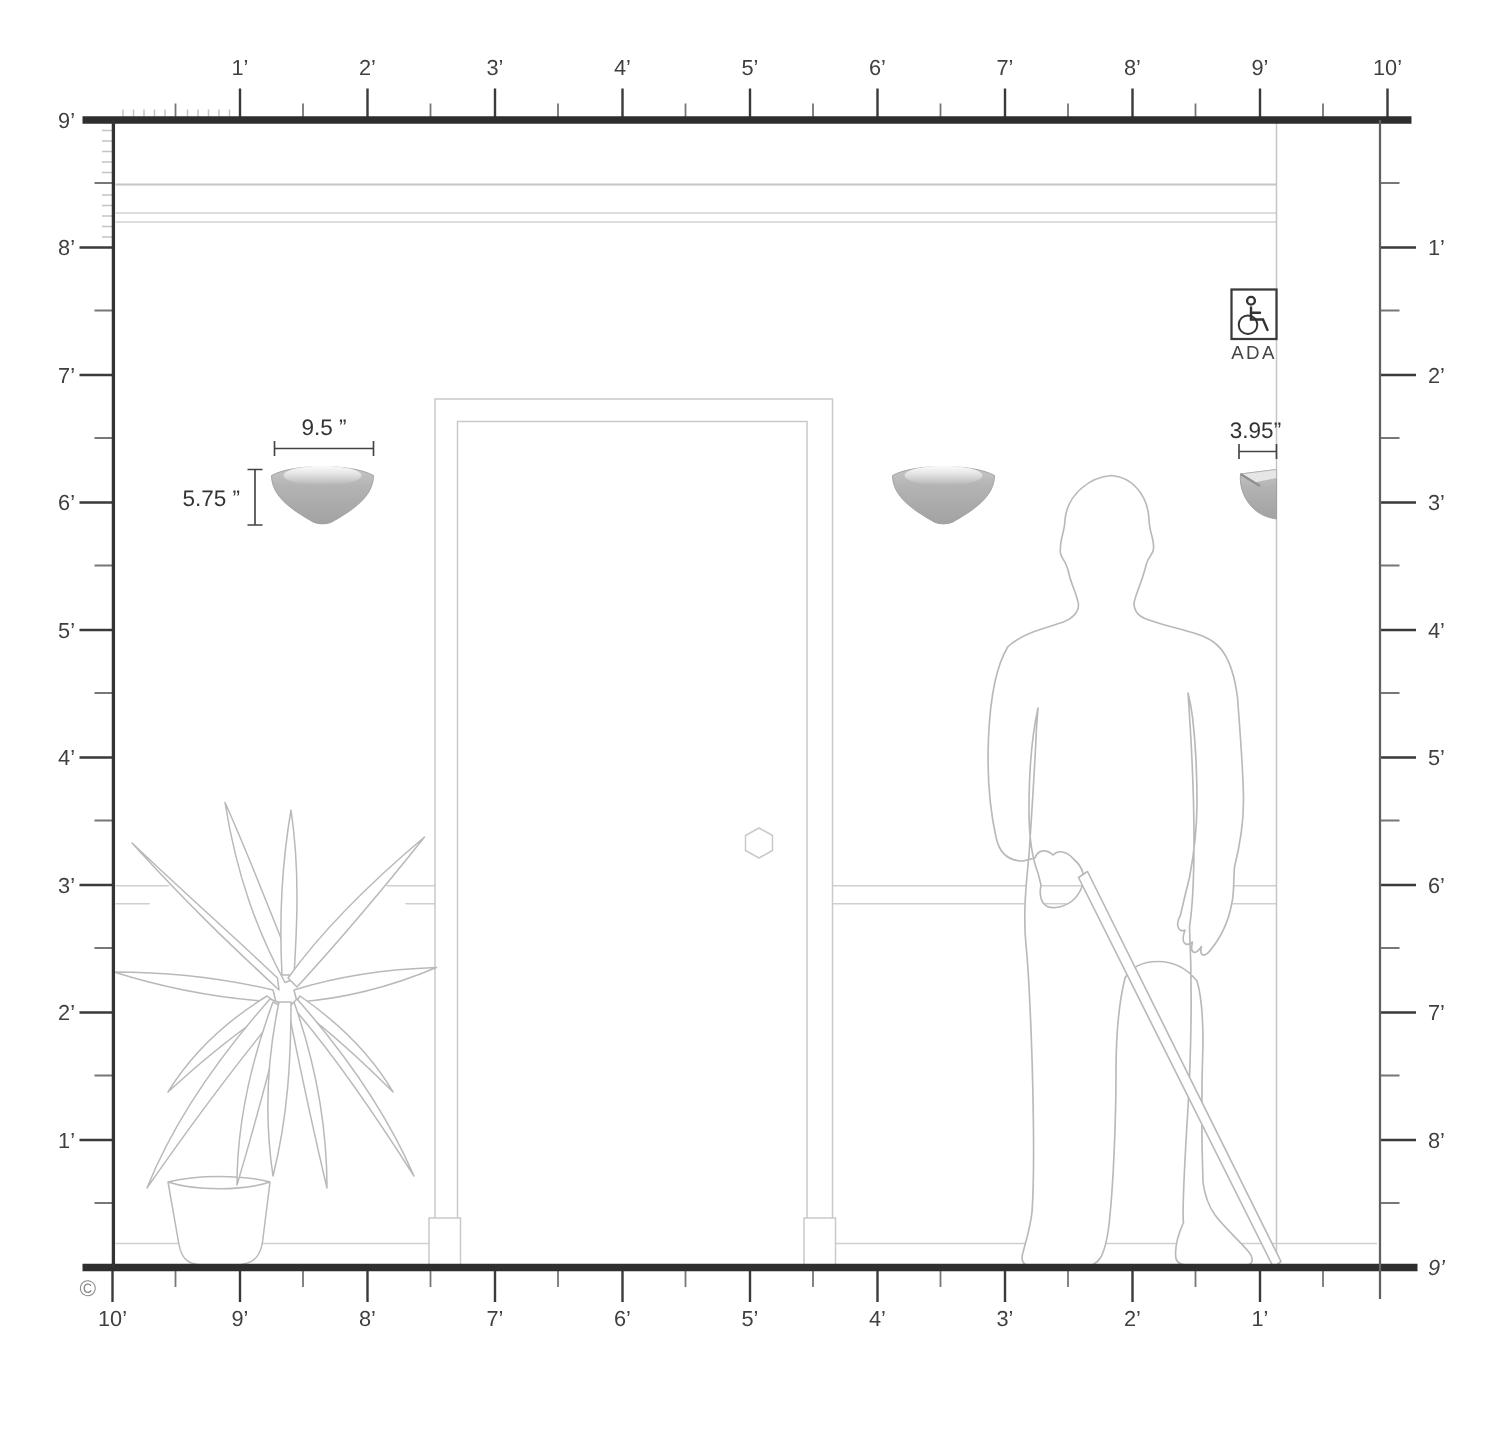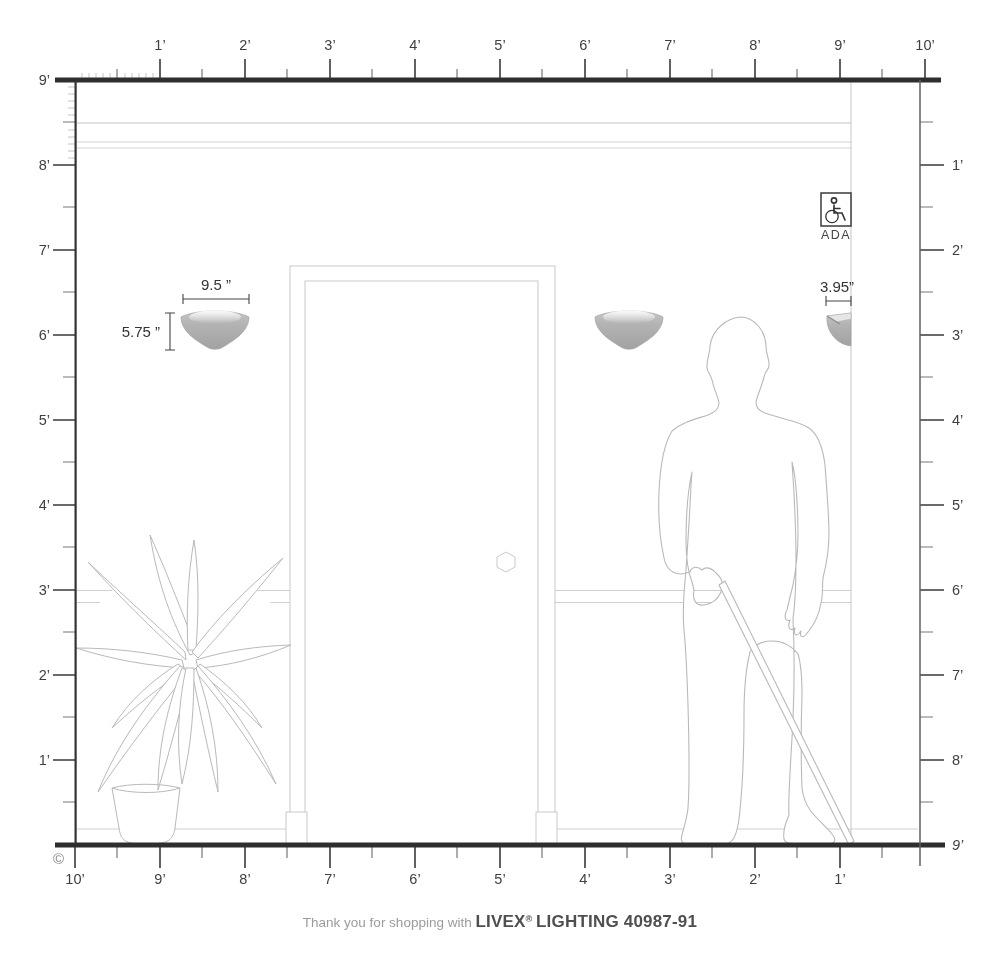--- a/index.html
+++ b/index.html
@@ -205,18 +205,13 @@
       <text x="500" y="884" text-anchor="middle" class="ruler-label">5’</text>
       <text x="585" y="884" text-anchor="middle" class="ruler-label">4’</text>
       <text x="670" y="884" text-anchor="middle" class="ruler-label">3’</text>
       <text x="755" y="884" text-anchor="middle" class="ruler-label">2’</text>
       <text x="840" y="884" text-anchor="middle" class="ruler-label">1’</text>
     </g>
     <text x="53" y="864" class="copyright">©</text>
   </g>
 </svg>
 
-<div class="footer">
-  <span>Thank you for shopping with</span>
-  <span class="brand">LIVEX</span><sup>®</sup>
-  <span class="brand">LIGHTING 40987-91</span>
 </div>
-</div>
 
 </body></html>

